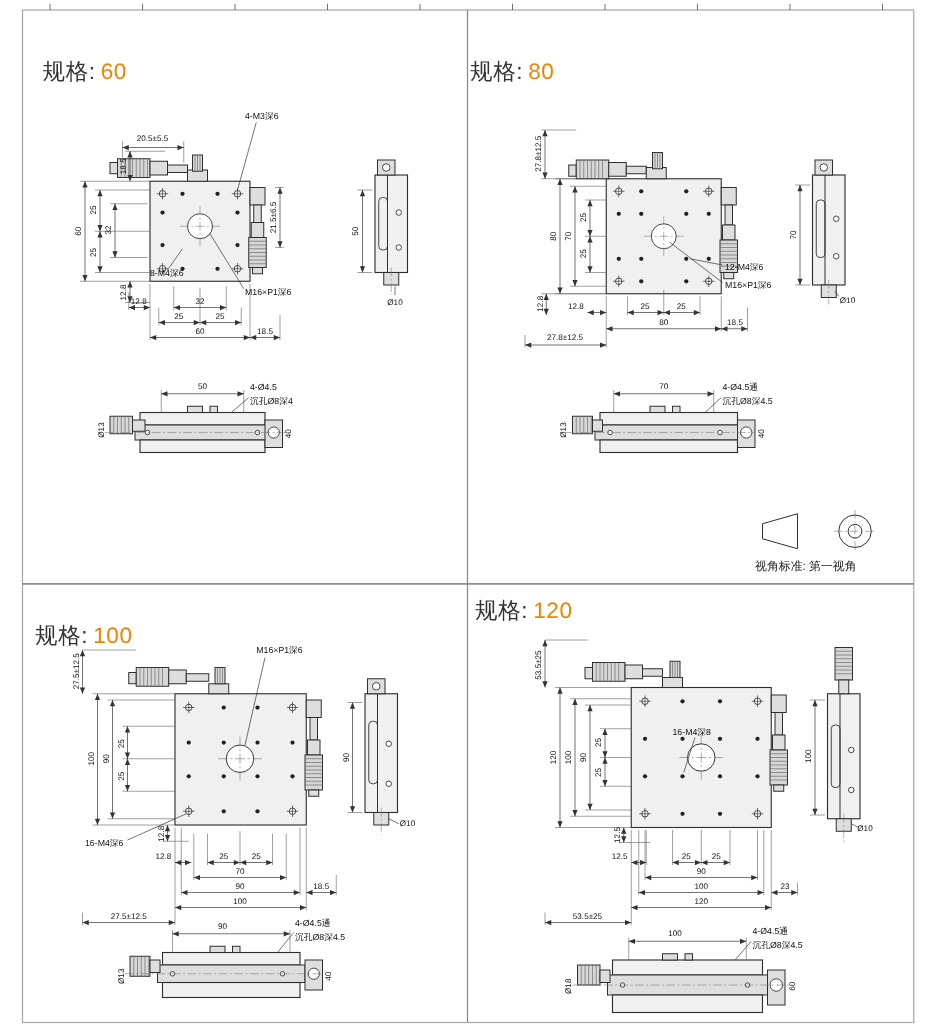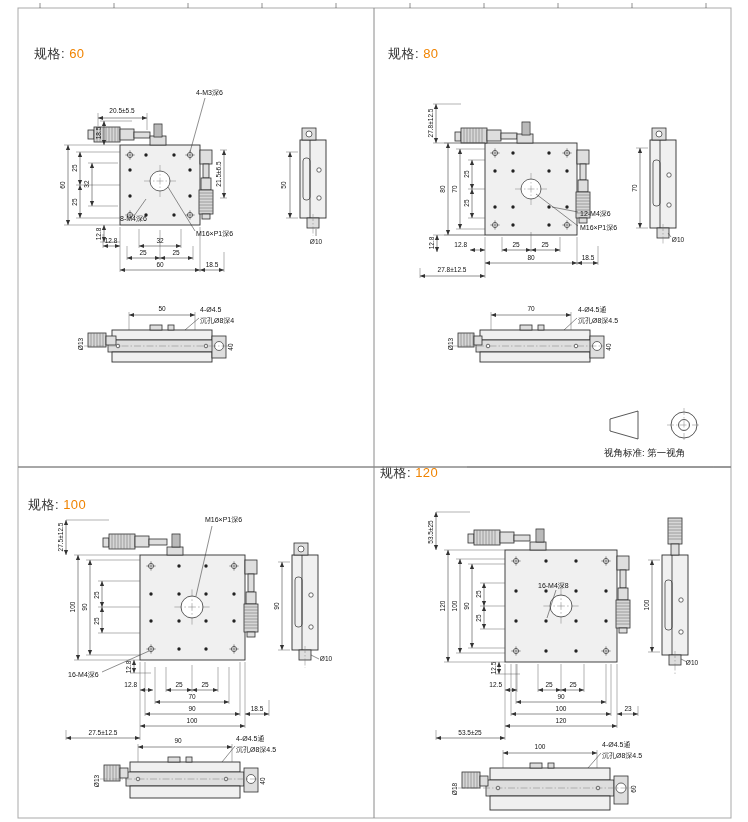--- a/index.html
+++ b/index.html
@@ -1,18 +1,18 @@
 <!DOCTYPE html>
 <html><head>
 <meta charset="utf-8">
 <style>
   html,body{margin:0;padding:0;background:#fff;}
   .page{position:relative;width:748px;height:822px;background:#fff;overflow:hidden;
         font-family:"Liberation Sans","DejaVu Sans",sans-serif;}
-  .spec{position:absolute;font-size:13px;color:#333;letter-spacing:.5px;}
+  .spec{position:absolute;font-size:18px;color:#333;letter-spacing:.5px;}
   .spec .ov{color:#f08300;margin-left:4px;}
   svg.canvas{position:absolute;left:0;top:0;}
   svg text{font-family:"Liberation Sans","DejaVu Sans",sans-serif;}
   .d{font-size:6.5px;fill:#111;}
   .c{font-size:7px;fill:#111;}
   .pn{font-size:9.5px;fill:#222;}
   .face{fill:#f0f0f0;stroke:#2f2f2f;stroke-width:.9;}
   .face2{fill:#dedede;stroke:#2f2f2f;stroke-width:.8;}
   .knurl{fill:#d7d7d7;stroke:#2f2f2f;stroke-width:.8;}
   .hz{stroke:#6b6b6b;stroke-width:.55;fill:none;}
@@ -27,27 +27,27 @@
   .divider{stroke:#8a8a8a;stroke-width:1;fill:none;}
 </style>
 </head>
 <body>
 
 <div class="page">
 
   <div class="spec" style="left:34px;top:45px">
     <span>规格:</span><span class="ov">60</span>
   </div>
-  <div class="spec" style="left:388px;top:45px">
+  <div class="spec" style="left:376px;top:45px">
     <span>规格:</span><span class="ov">80</span>
   </div>
   <div class="spec" style="left:28px;top:496px">
     <span>规格:</span><span class="ov">100</span>
   </div>
-  <div class="spec" style="left:380px;top:464px">
+  <div class="spec" style="left:380px;top:476px">
     <span>规格:</span><span class="ov">120</span>
   </div>
 
   <svg class="canvas" width="748" height="822" viewBox="0 0 748 822">
     <defs>
       <marker id="ar" markerWidth="6" markerHeight="6" refX="5.4" refY="3" orient="auto-start-reverse" markerUnits="userSpaceOnUse">
         <path d="M0.4 0.9L5.4 3L0.4 5.1Z" fill="#333"></path>
       </marker>
       <g id="ghole">
           <circle class="hole" r="2.6"></circle>

